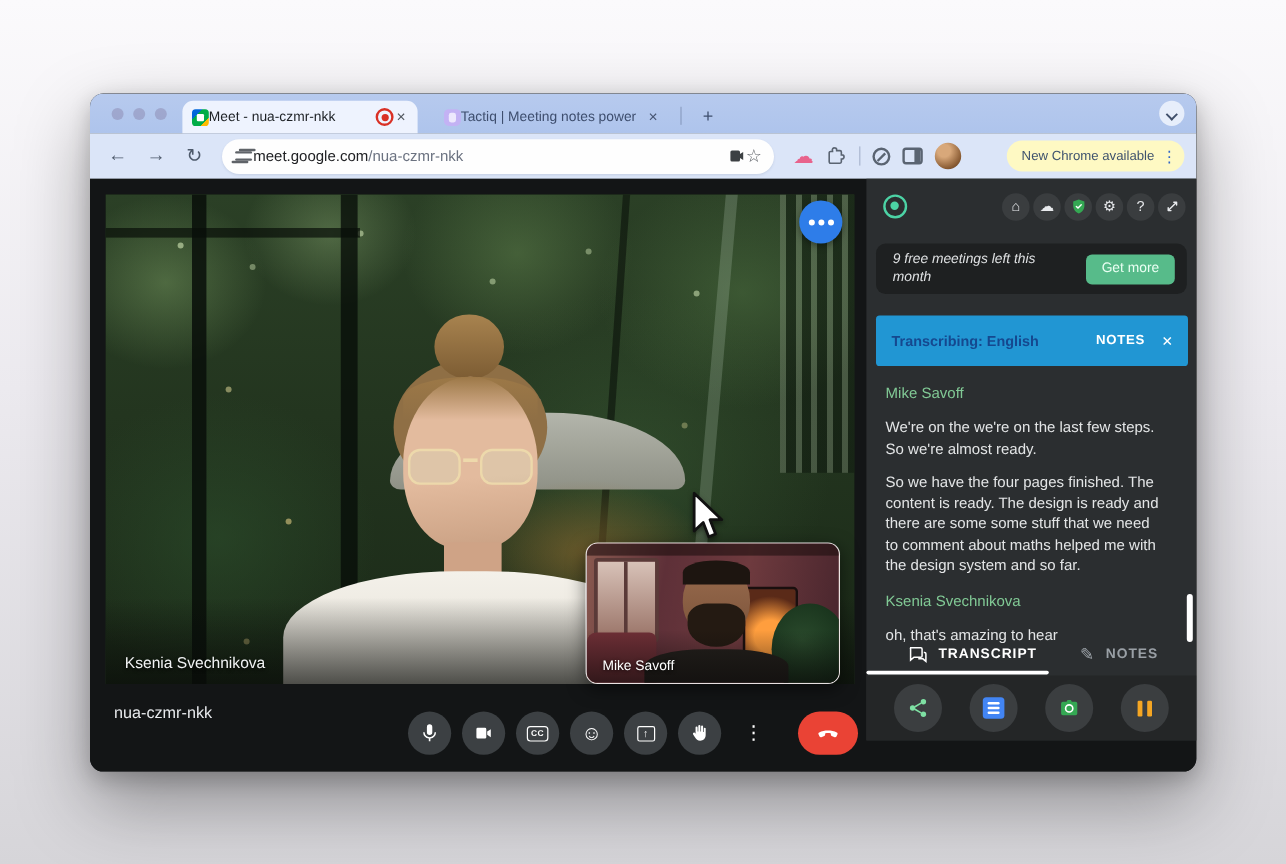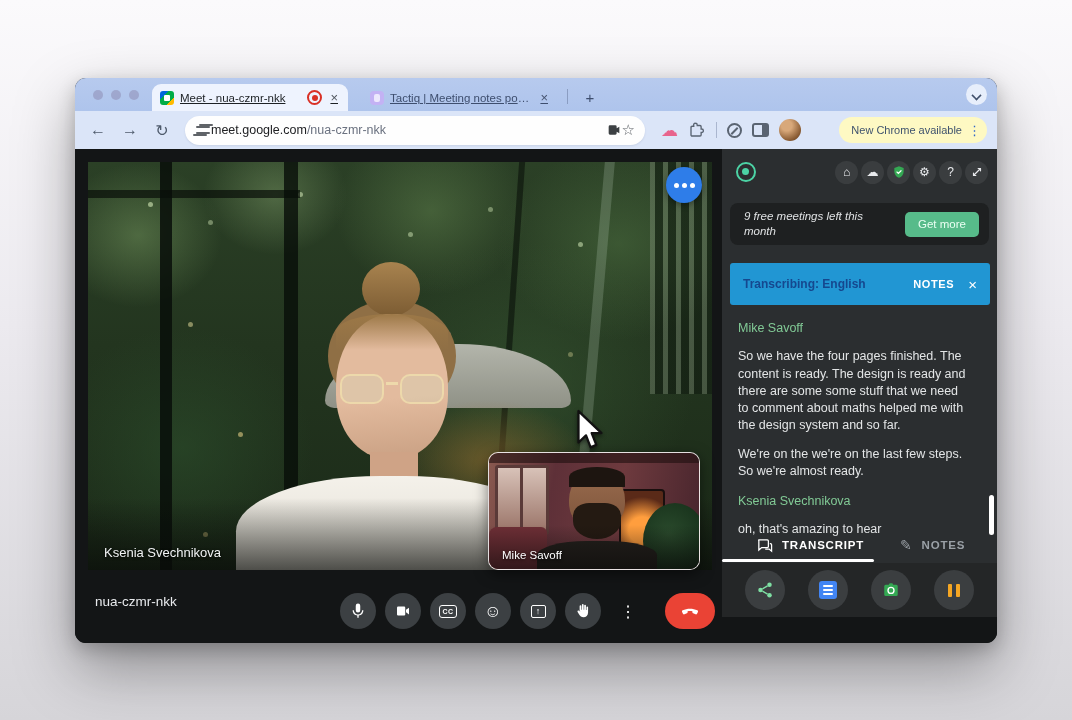--- a/index.html
+++ b/index.html
@@ -13,21 +13,21 @@
     position:absolute; left:75px; top:78px; width:922px; height:565px;
     border-radius:11px; overflow:hidden;
     box-shadow:0 25px 60px rgba(0,0,0,.35), 0 6px 18px rgba(0,0,0,.2);
     background:#131516;
   }
   
   .tabstrip{position:absolute;left:0;top:0;width:100%;height:33px;
     background:linear-gradient(180deg,#b7caee,#aec4ec);}
   .traffic{position:absolute;left:18px;top:12px;display:flex;gap:8px;}
   .traffic i{width:10px;height:10px;border-radius:50%;background:rgba(125,115,155,.38);}
-  .tab{position:absolute;bottom:0;height:27px;display:flex;align-items:center;gap:6px;padding:0 8px;font-size:11.5px;text-decoration:underline;}
+  .tab{position:absolute;bottom:0;height:27px;display:flex;align-items:center;padding:0 8px;font-size:11.5px;}
   .tab.active{left:77px;width:196px;background:#eef3fe;border-radius:9px 9px 0 0;color:#1d2125;}
   .tab.inactive{left:287px;width:196px;color:#3e4e6e;}
   .tab .title{white-space:nowrap;overflow:hidden;text-overflow:ellipsis;flex:1;}
   .fav-meet{width:14px;height:14px;border-radius:3px;flex:none;
     background:linear-gradient(135deg,#0066da 0 30%,#00ac47 30% 75%,#ffba00 75%);position:relative;}
   .fav-meet:after{content:"";position:absolute;left:4px;top:4px;width:6px;height:6px;background:#fff;border-radius:1px;}
   .fav-tactiq{width:14px;height:14px;border-radius:4px;background:#c3b2f4;flex:none;position:relative;}
   .fav-tactiq:after{content:"";position:absolute;left:4px;top:3px;width:6px;height:8px;border-radius:2px;background:#ede8fd;}
   .rec{width:15px;height:15px;border-radius:50%;border:2px solid #d93025;position:relative;flex:none;}
   .rec:after{content:"";position:absolute;left:2.5px;top:2.5px;width:6px;height:6px;border-radius:50%;background:#d93025;}
@@ -135,21 +135,21 @@
     background:linear-gradient(180deg,#9a6c4e,#7b533a);}
   .m-hair{position:absolute;left:80px;top:14px;width:56px;height:20px;border-radius:50% 50% 0 0;background:#1d1510;}
   .m-beard{position:absolute;left:84px;top:50px;width:48px;height:36px;border-radius:34% 34% 50% 50%;background:#241a12;}
   .m-shirt{position:absolute;left:48px;bottom:-6px;width:120px;height:34px;border-radius:42% 42% 0 0;background:#23201c;}
   .pip-grad{position:absolute;left:0;bottom:0;width:100%;height:44px;background:linear-gradient(180deg,transparent,rgba(10,8,8,.6));}
   .pip-label{position:absolute;left:13px;bottom:8px;font-size:11.5px;color:#fff;text-shadow:0 1px 3px rgba(0,0,0,.8);}
   
   .cursor{position:absolute;left:500px;top:260px;width:30px;height:44px;z-index:40;filter:drop-shadow(0 2px 2px rgba(0,0,0,.5));}
   
   .meetbar{position:absolute;left:0;top:421px;width:100%;height:73px;}
-  .mcode{position:absolute;left:20px;top:24px;font-size:13.5px;color:#e8eaed;}
+  .mcode{position:absolute;left:20px;top:16px;font-size:13.5px;color:#e8eaed;}
   .ctrl{position:absolute;top:23px;width:36px;height:36px;border-radius:50%;background:#3c4043;
     display:flex;align-items:center;justify-content:center;color:#fff;}
   .ctrl.flat{background:transparent;}
   .ctrl svg{width:18px;height:18px;}
   .ccbox{width:18px;height:13px;border:1.5px solid #fff;border-radius:3px;font-size:7px;font-weight:bold;
     display:flex;align-items:center;justify-content:center;letter-spacing:.5px;}
   .smile{font-size:17px;line-height:1;}
   .present{width:15px;height:13px;border:1.5px solid #fff;border-radius:2px;display:flex;align-items:center;justify-content:center;font-size:9px;}
   .morev{font-size:16px;}
   .endcall{position:absolute;left:590px;top:23px;width:50px;height:36px;border-radius:18px;background:#ea4335;
@@ -372,22 +372,22 @@
       </div>
 
       <div class="transbanner">
         <span class="tlabel">Transcribing: English</span>
         <span class="change">NOTES</span>
         <span class="bclose">×</span>
       </div>
 
       <div class="transcript">
         <div class="speaker">Mike Savoff</div>
+        <p>We're on the we're on the last few steps. So we're almost ready.</p>
         <p>So we have the four pages finished. The content is ready. The design is ready and there are some some stuff that we need to comment about maths helped me with the design system and so far.</p>
-        <p>We're on the we're on the last few steps. So we're almost ready.</p>
         <div class="speaker">Ksenia Svechnikova</div>
         <p>oh, that's amazing to hear</p>
       </div>
 
       <div class="sb-tabs">
         <div class="sb-tab transcript-tab">
           <svg viewBox="0 0 24 24">
               <path d="M4 4h12a1.5 1.5 0 0 1 1.5 1.5v8A1.5 1.5 0 0 1 16 15H8l-4 3.5V5.5A1.5 1.5 0 0 1 4 4z" fill="none" stroke="#fff" stroke-width="1.8"></path>
               <path d="M19.5 9.5h1A1.5 1.5 0 0 1 22 11v9l-3.5-3H13" fill="none" stroke="#fff" stroke-width="1.8"></path>
             </svg>

